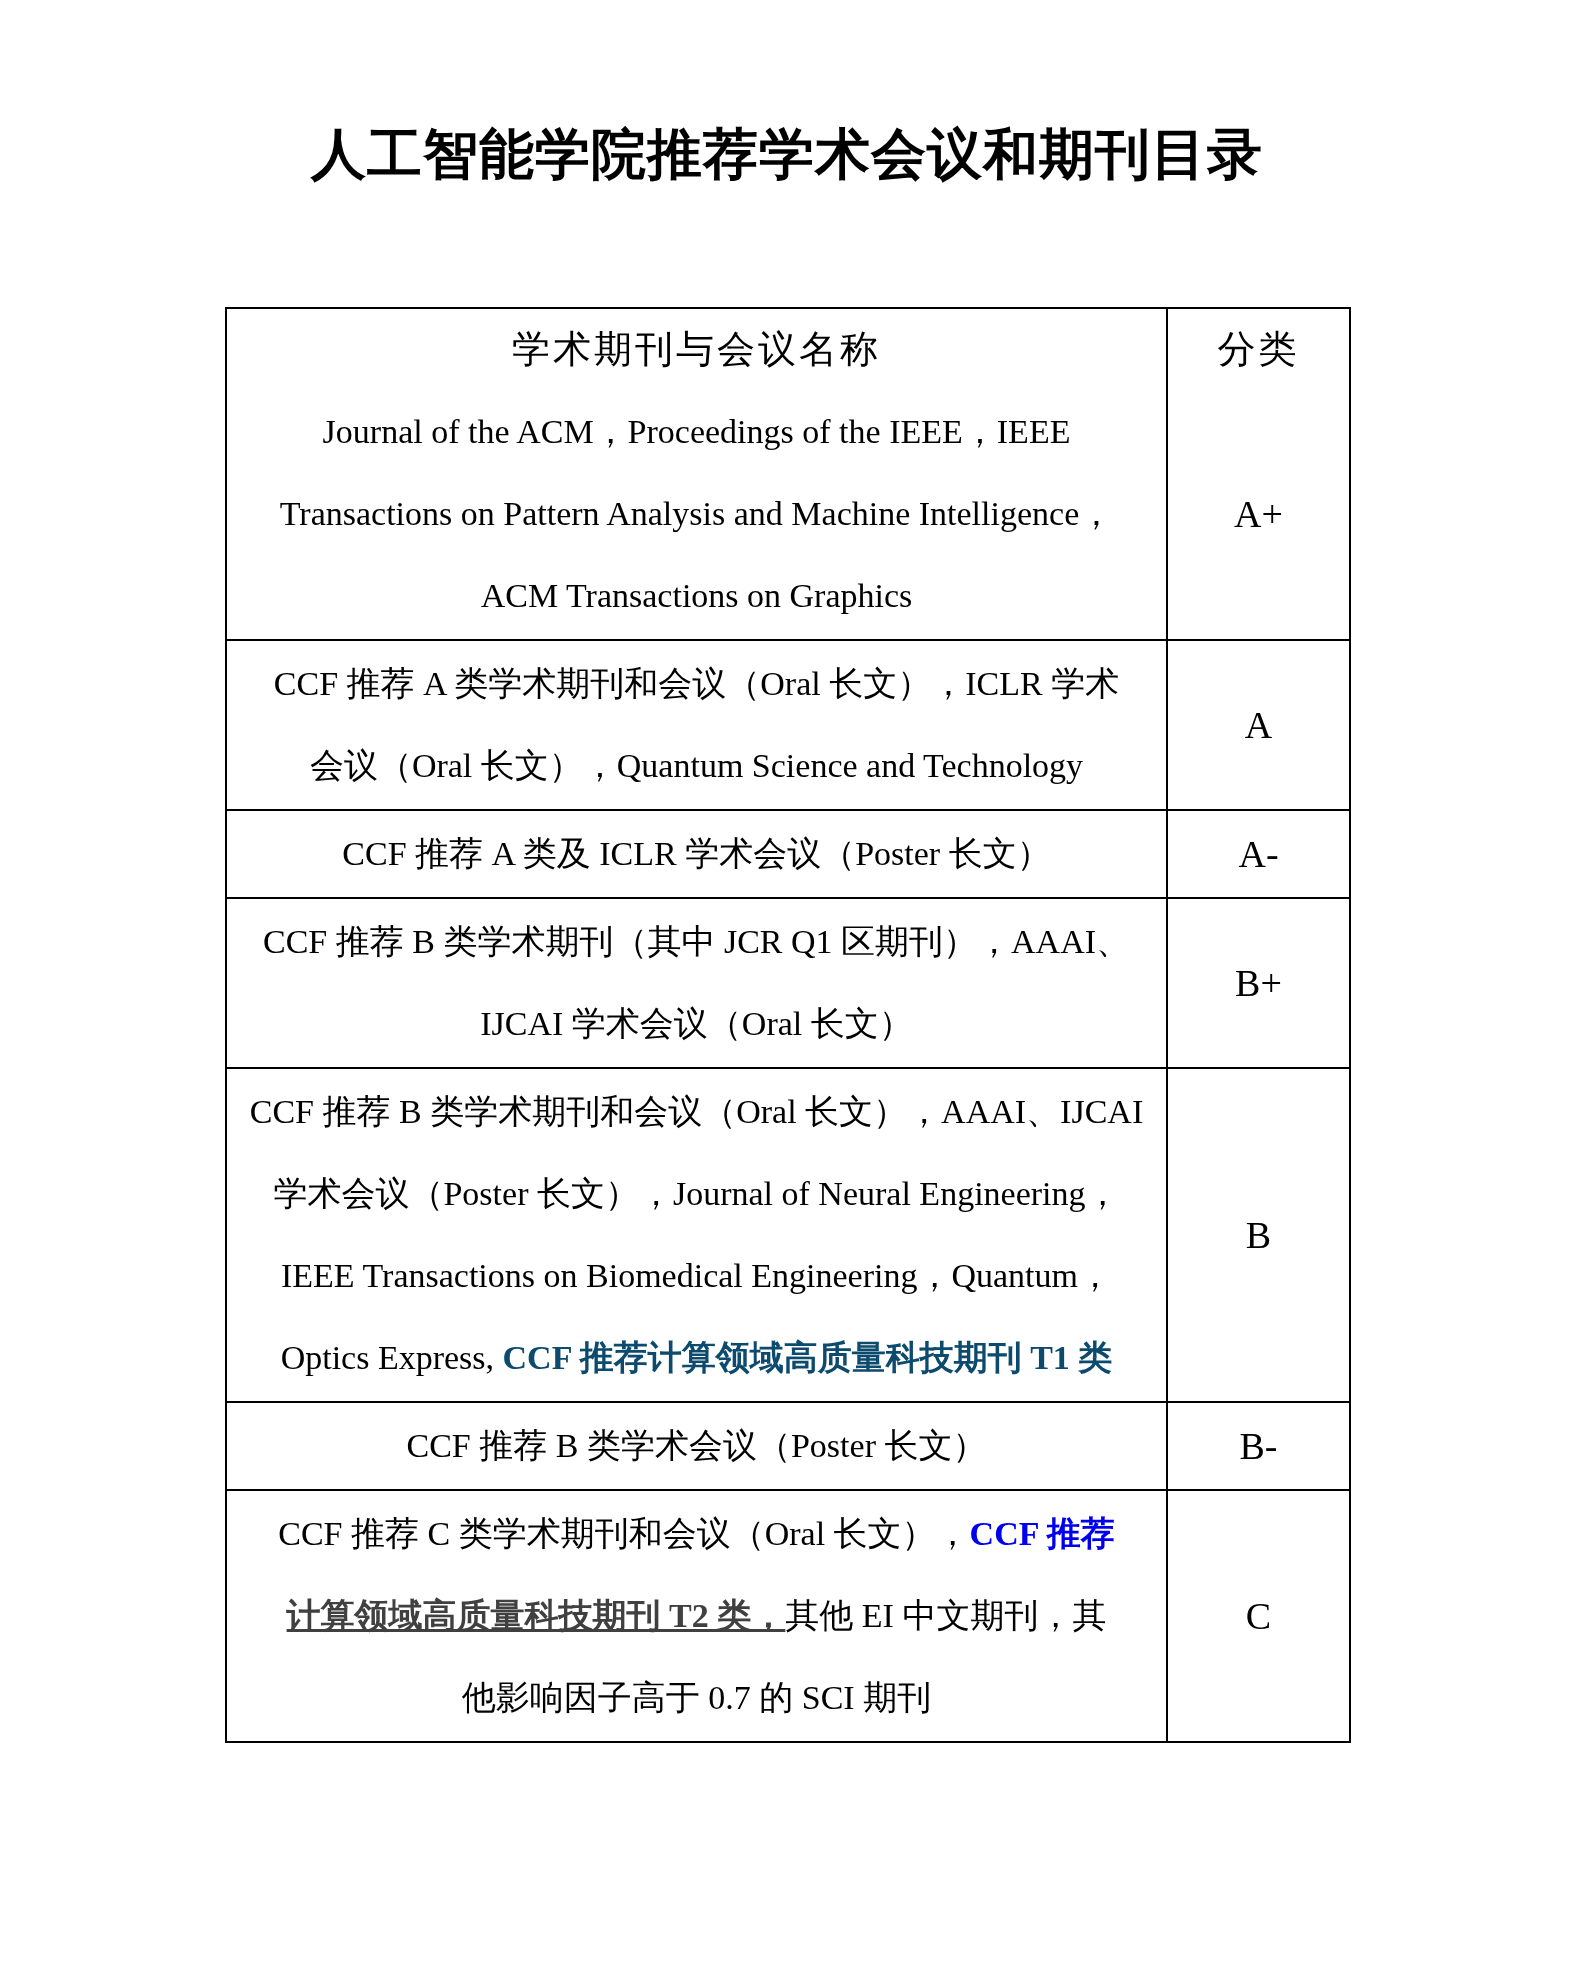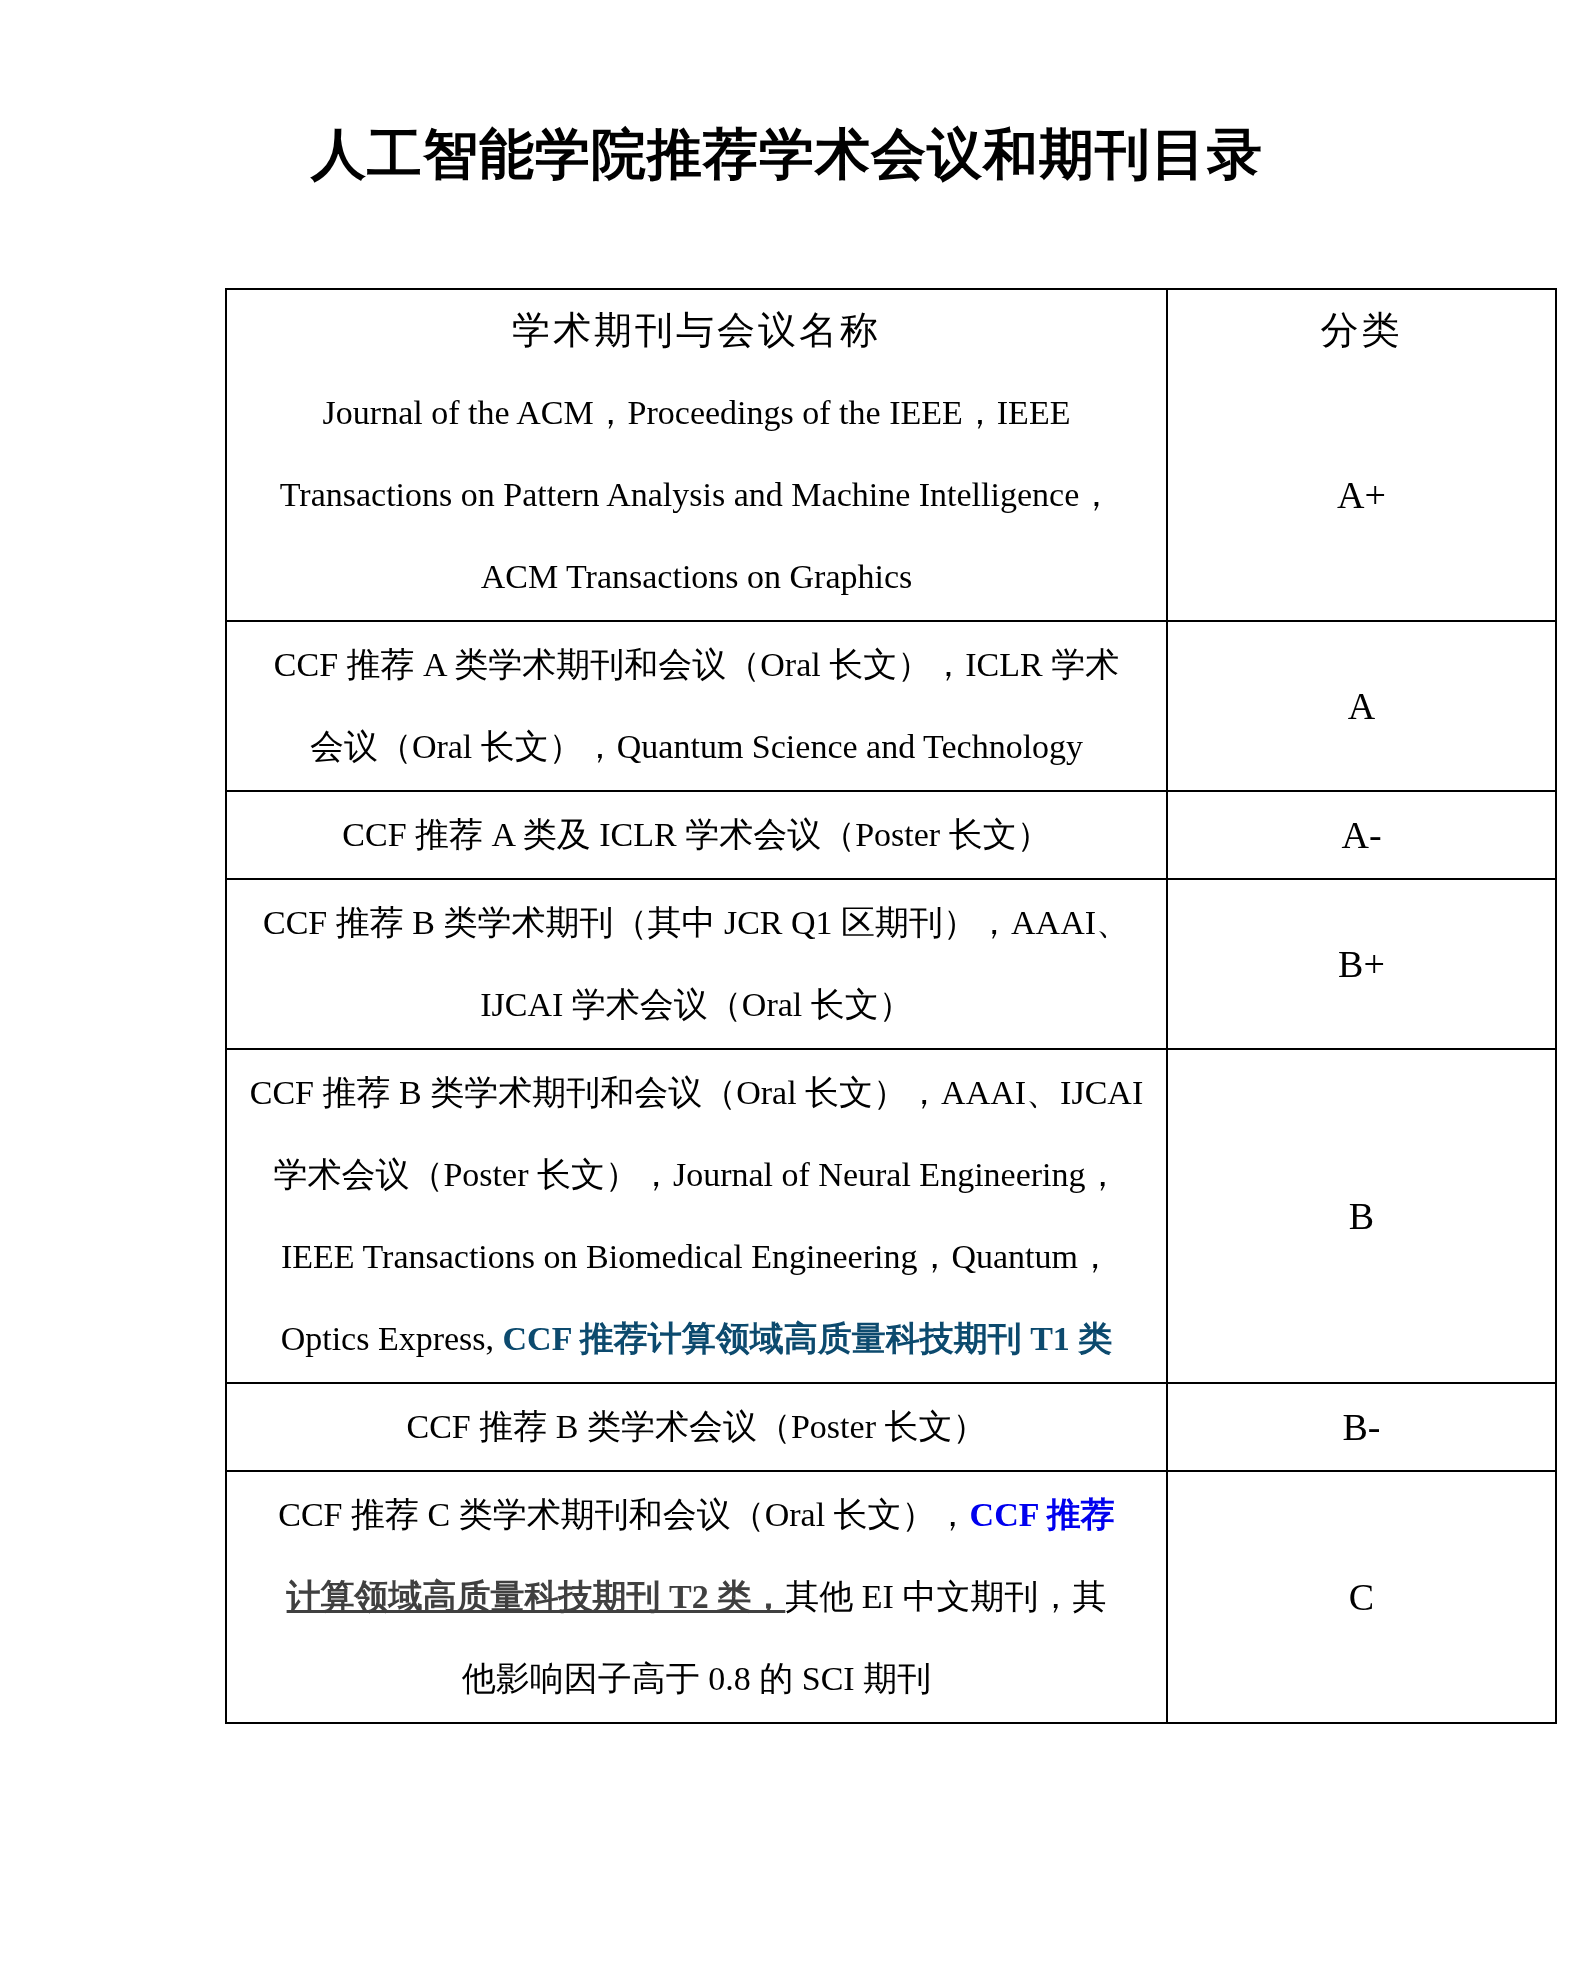--- a/index.html
+++ b/index.html
@@ -17,22 +17,22 @@
     width:1540px;
     margin:0;
     text-align:center;
     font-size:55px;
     font-weight:bold;
     letter-spacing:1px;
     white-space:nowrap;
   }
   .doc-table{
     position:absolute;
-    left:225px;top:288px;
-    width:1332px;
+    left:225px;top:307px;
+    width:1126px;
     border:2px solid #000;
     box-sizing:border-box;
   }
   .row{display:flex;box-sizing:border-box;}
   .row + .row{border-top:2px solid #000;}
   .cell{box-sizing:border-box;}
   .name-cell{
     width:941px;
     border-right:2px solid #000;
     display:flex;
@@ -121,19 +121,19 @@
         <div class="row body-row">
           <div class="cell name-cell">
             <div class="line"><span class="seg">CCF 推荐 B 类学术会议（Poster 长文）</span></div>
           </div>
           <div class="cell cat-cell">B-</div>
         </div>
         <div class="row body-row">
           <div class="cell name-cell">
             <div class="line"><span class="seg">CCF 推荐 C 类学术期刊和会议（Oral 长文），</span><span class="seg blue" style="color: rgb(0, 0, 238);">CCF 推荐</span></div>
             <div class="line"><span class="seg blue" style="color: #404040; text-decoration: underline;">计算领域高质量科技期刊 T2 类，</span><span class="seg">其他 EI 中文期刊，其</span></div>
-            <div class="line"><span class="seg">他影响因子高于 0.8 的 SCI 期刊</span></div>
+            <div class="line"><span class="seg">他影响因子高于 0.7 的 SCI 期刊</span></div>
           </div>
           <div class="cell cat-cell">C</div>
         </div>
       </div>
   </div>
 </div>
 
 </body></html>

